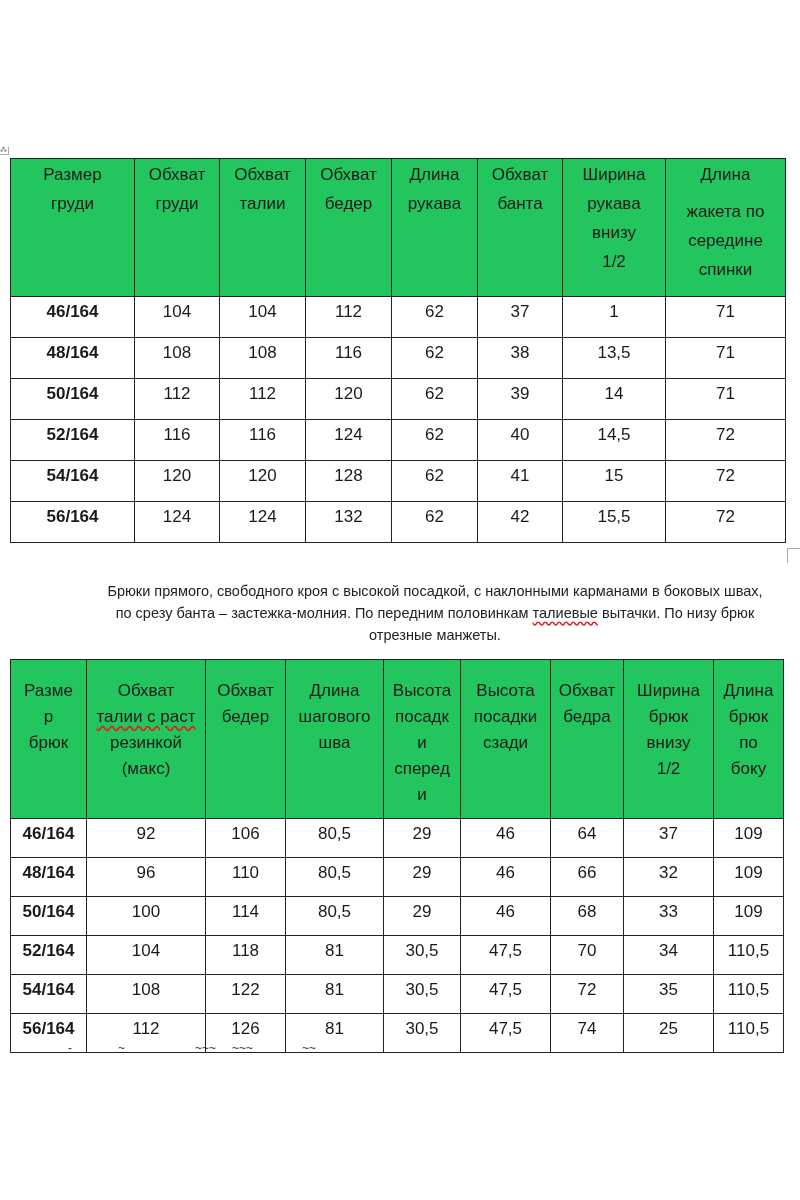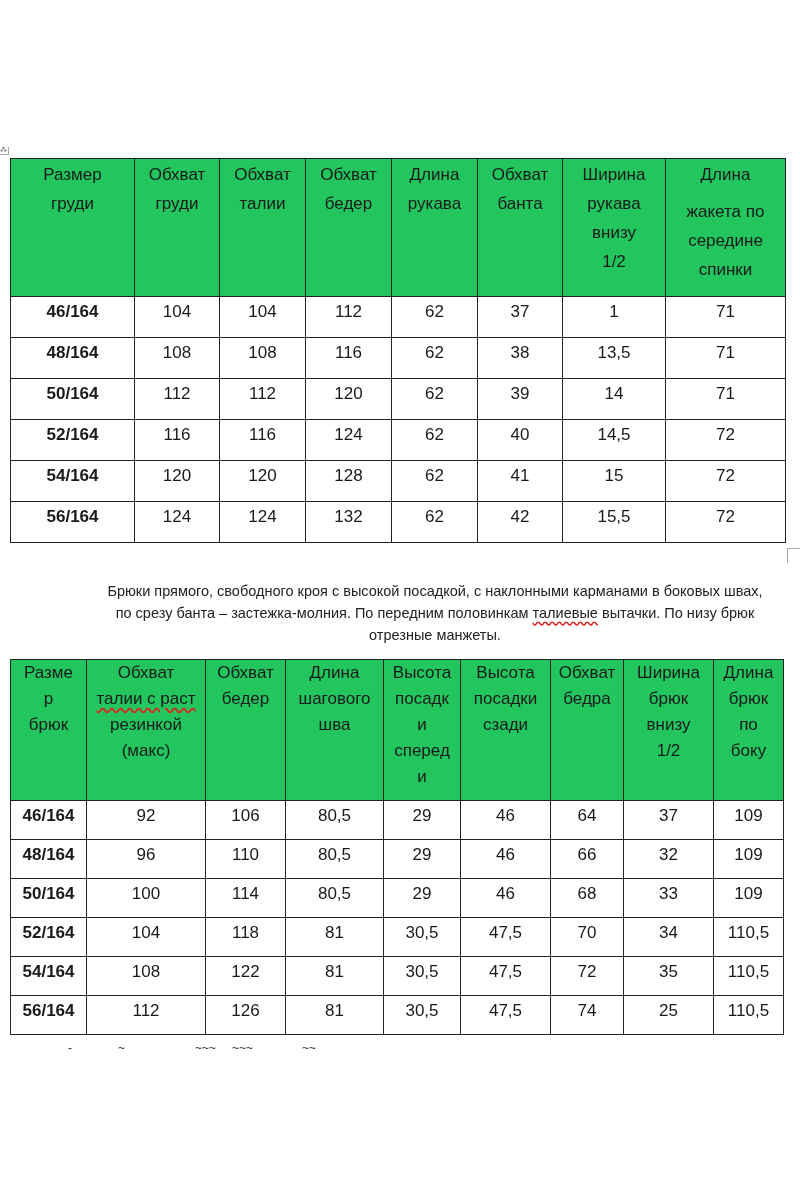--- a/index.html
+++ b/index.html
@@ -10,21 +10,21 @@
   th { background: #22c55e; font-weight: normal; vertical-align: top; line-height: 29px;
        padding-top: 1px; font-size: 17px; text-align: center; }
   td { font-size: 17px; vertical-align: top; }
   td.size { font-weight: bold; margin-top: 44px; }
 
   #t1 { left: 10px; top: 158px; width: 775px; }
   #t1 th { height: 136px; }
   #t1 td { height: 40px; line-height: 30px; padding-top: 0px; }
 
   #t2 { left: 10px; top: 659px; width: 773px; }
-  #t2 th { height: 140px; line-height: 26px; padding-top: 0; }
+  #t2 th { height: 140px; line-height: 26px; padding-top: 18px; }
   #t2 td { height: 38px; line-height: 30px; }
 
   .anchor-mark { position: absolute; left: 0; top: 147px; width: 8px; height: 7px;
                  border-right: 1px solid #aaa; border-bottom: 1px solid #aaa; font-size: 7px; line-height: 6px; color:#666; }
   .corner-mark { position: absolute; left: 787px; top: 548px; width: 14px; height: 14px;
                  border-left: 1px solid #aaa; border-top: 1px solid #aaa; }
   .desc { position: absolute; left: 60px; width: 750px; top: 580px; text-align: center;
           font-size: 14.5px; line-height: 22px; color: #222; }
   .desc .spell { text-decoration: underline wavy #d22; text-underline-offset: 3px; }
   .cut-text { position: absolute; left: 0; top: 1045px; width: 800px; height: 8px; overflow: hidden; }

